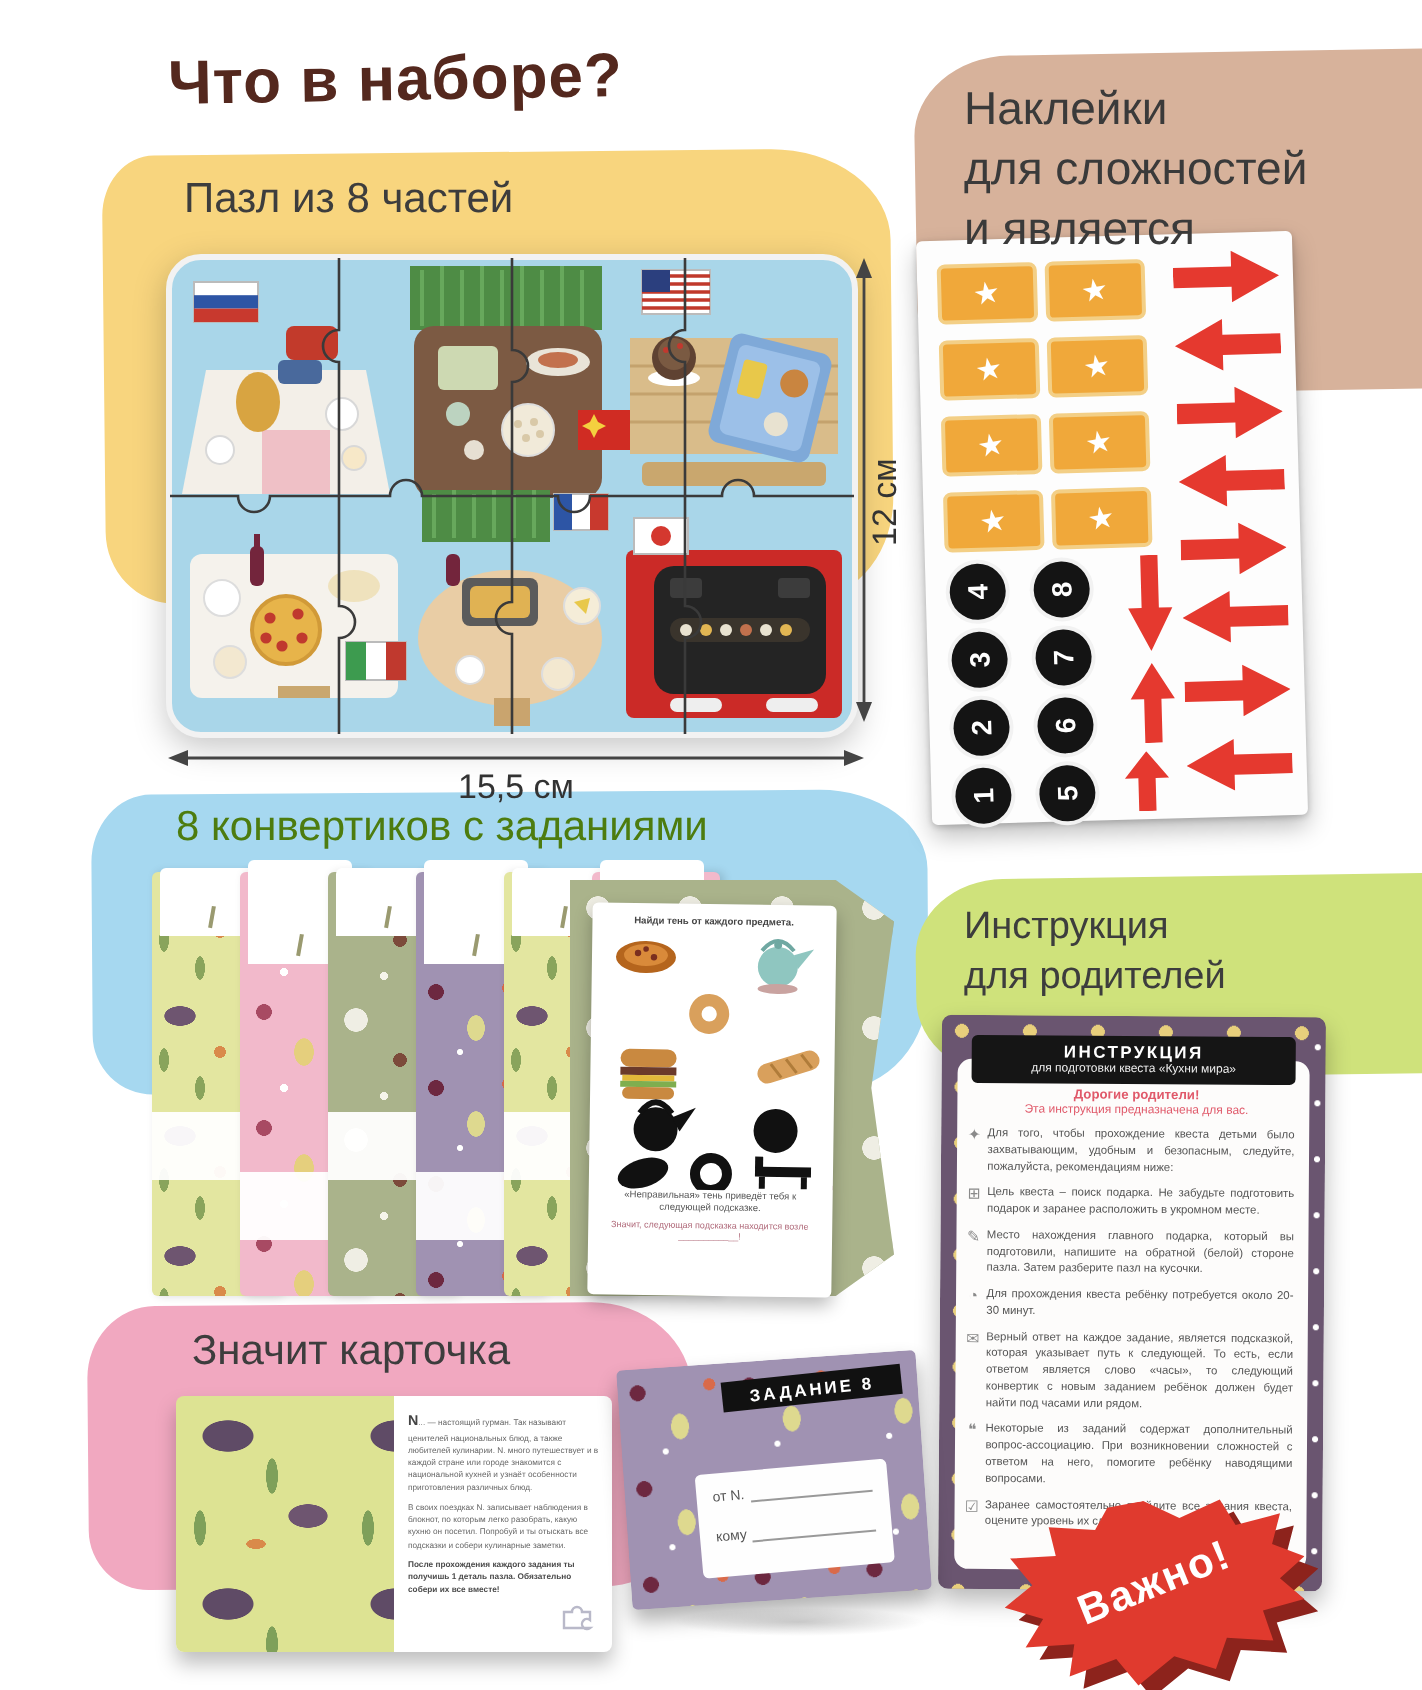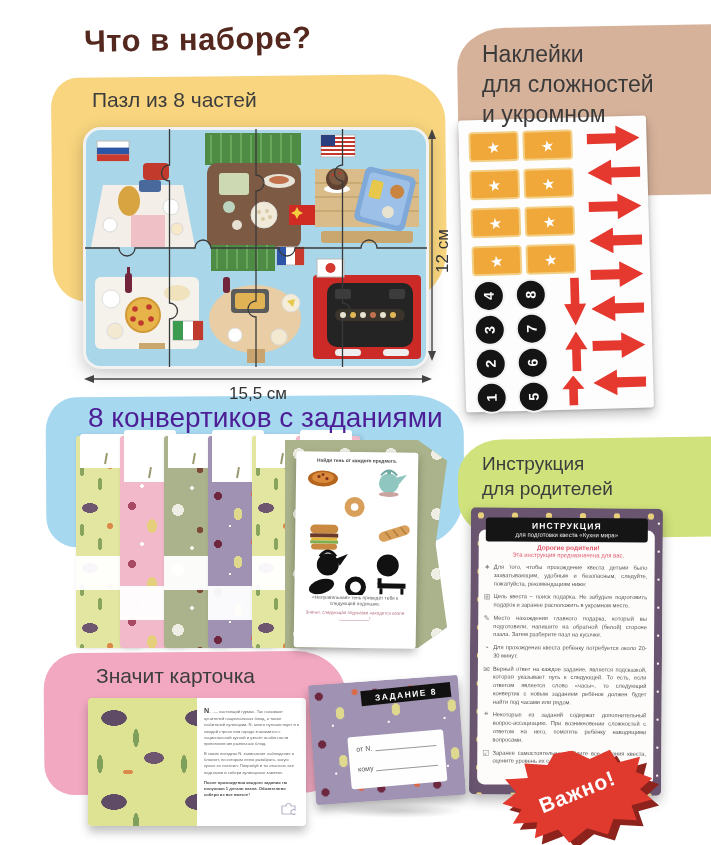--- a/index.html
+++ b/index.html
@@ -18,21 +18,21 @@
     border-radius:34px 50px 44px 30px / 36px 44px 40px 30px;transform:rotate(-.5deg);}
   .blob-green{left:458px;top:438px;width:300px;height:100px;background:#cfe27b;
     border-radius:44px 10px 10px 50px / 38px 10px 10px 40px;transform:rotate(-.8deg);}
 
   
   .title{position:absolute;left:84px;top:22px;z-index:2;font-size:31px;font-weight:bold;
     color:#54281e;letter-spacing:.5px;transform:rotate(-1deg);}
   .h-sec{position:absolute;z-index:2;color:#3d3d3d;}
   .h-puzzle{left:92px;top:88px;font-size:21px;}
   .h-stickers{left:482px;top:40px;font-size:23px;line-height:1.3;color:#3a3a3a;}
-  .h-env{left:88px;top:402px;font-size:28px;color:#4c1d95;text-align:right;}
+  .h-env{left:88px;top:402px;font-size:21px;color:#4d7c0f;text-align:right;}
   .h-intro{left:96px;top:664px;font-size:21px;}
   .h-instr{left:482px;top:452px;font-size:19px;line-height:1.3;}
 
   
   .puzzle{position:absolute;left:83px;top:127px;width:346px;height:242px;z-index:1;
     filter:drop-shadow(0 5px 8px rgba(0,0,0,.22));}
   .dim{position:absolute;z-index:2;}
   .dim-h-line{left:84px;top:372px;width:348px;height:14px;}
   .dim-v-line{left:425px;top:129px;width:14px;height:232px;}
   .dim-label-w{left:84px;top:384px;width:348px;text-align:center;font-size:17px;color:#333;}
@@ -178,21 +178,21 @@
   <div class="blob blob-tan"></div>
   <div class="blob blob-blue"></div>
   <div class="blob blob-pink"></div>
   <div class="blob blob-green"></div>
 
   <div class="title">Что в наборе?</div>
   <div class="h-sec h-puzzle">Пазл из 8 частей</div>
   <div class="h-sec h-stickers">
     <span>Наклейки</span><br>
     <span>для сложностей</span><br>
-    <span>и укромном</span>
+    <span>и является</span>
   </div>
   <div class="h-sec h-env">8 конвертиков с заданиями</div>
   <div class="h-sec h-intro">Значит карточка</div>
   <div class="h-sec h-instr">
     <span>Инструкция</span><br>
     <span>для родителей</span>
   </div>
 
   <svg class="puzzle" viewBox="0 0 346 242">
     <rect x="1.5" y="1.5" width="343" height="239" rx="16" fill="#a9d6e9" stroke="#f2f2f2" stroke-width="3"></rect>

